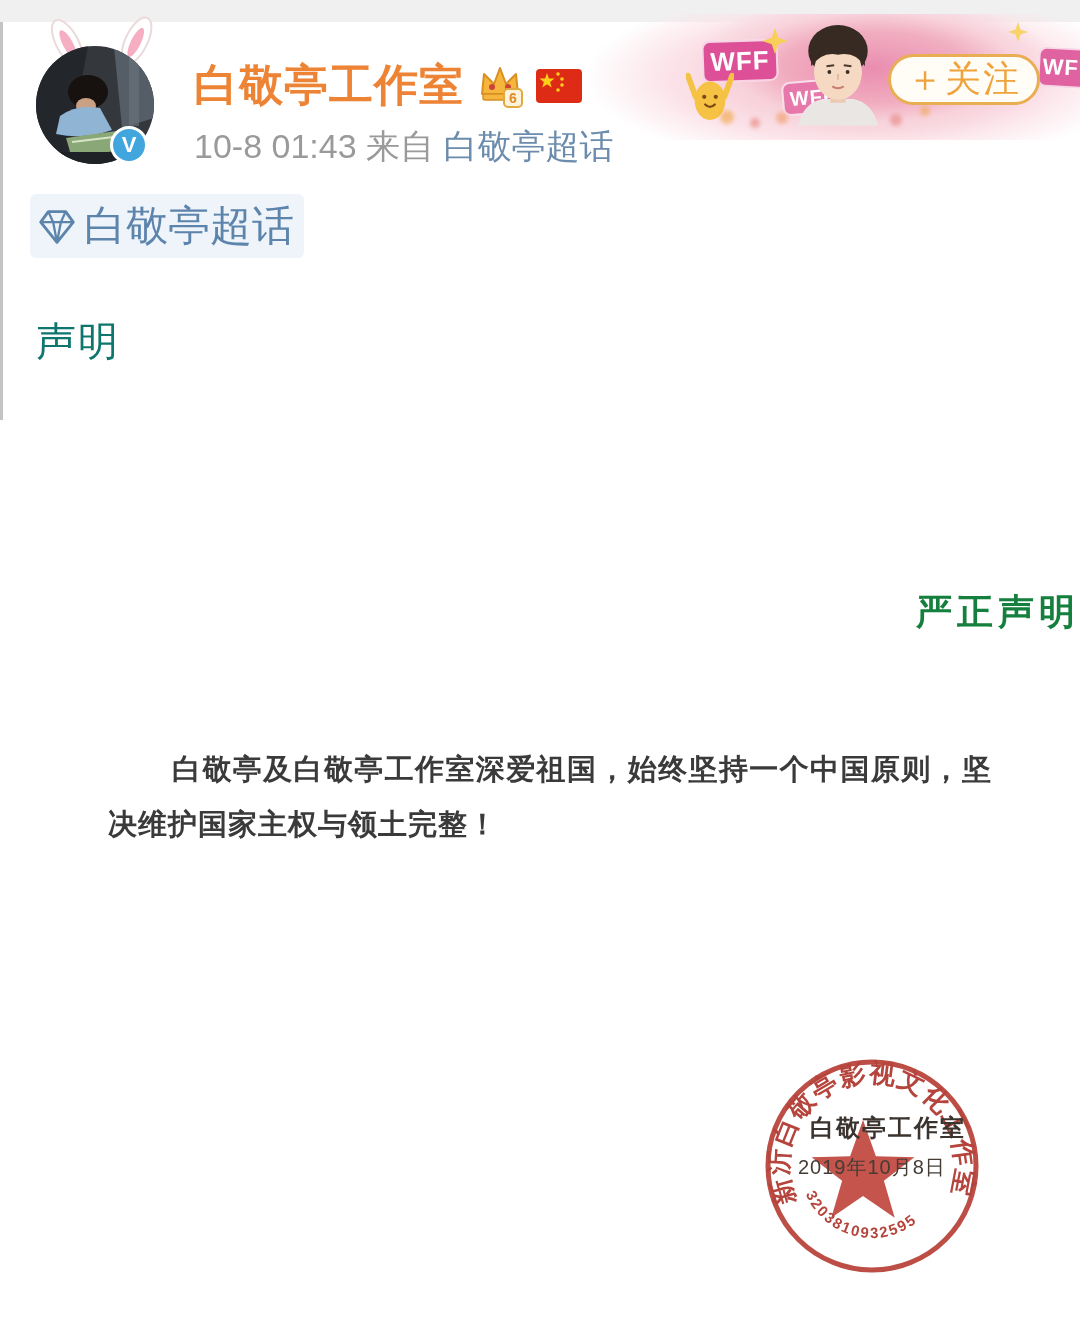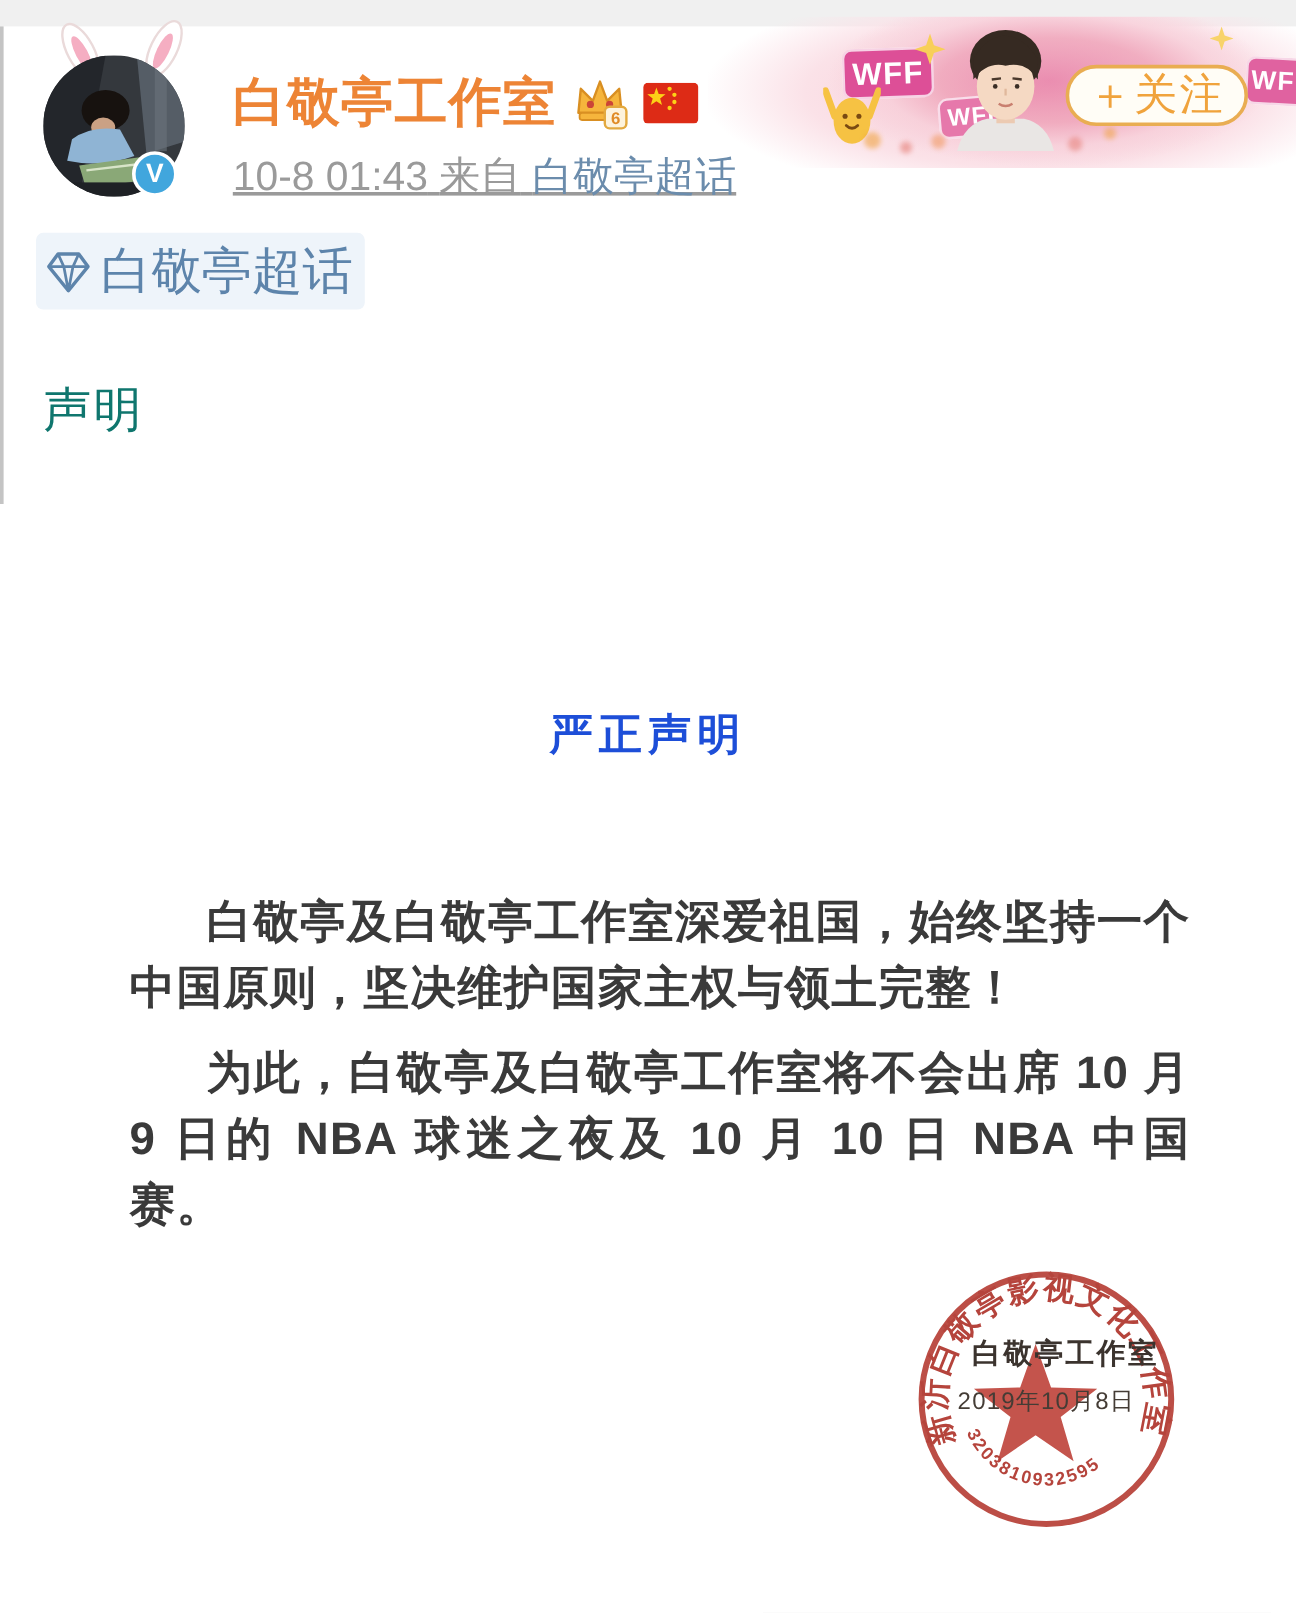--- a/index.html
+++ b/index.html
@@ -41,37 +41,37 @@
   .ears{ position:absolute; left:4px; top:2px; }
   .avatar{ position:absolute; left:10px; top:34px; width:118px; height:118px; border-radius:50%; overflow:hidden; cursor:pointer; }
   .v-badge{
     position:absolute; left:84px; top:114px; width:38px; height:38px; border-radius:50%;
     background:#41a6dd; border:3px solid #ffffff; color:#ffffff; font-weight:700; font-size:22px;
     display:flex; align-items:center; justify-content:center;
   }
 
   .name-row{ position:absolute; left:194px; top:56px; display:flex; align-items:center; gap:10px; }
   .username{ color:#ed8435; font-size:44px; font-weight:600; letter-spacing:1px; cursor:pointer; }
-  .meta-row{ position:absolute; left:194px; top:124px; font-size:34px; color:#9a9a9a;text-decoration:underline; }
+  .meta-row{ position:absolute; left:194px; top:124px; font-size:34px; color:#9a9a9a; }
   .meta-row .src-link{ color:#6b8cac; cursor:pointer; }
 
   .supertopic-row{
     position:absolute; left:30px; top:194px; display:inline-flex; align-items:center; gap:4px;
     background:#eef4fa; border-radius:6px; padding:4px 10px 4px 4px; cursor:pointer;
   }
   .supertopic-label{ color:#5d84ab; font-size:42px; }
 
   .post-text{ position:absolute; left:36px; top:314px; font-size:40px; color:#0f766e; letter-spacing:2px; }
 
   
   .doc{ position:absolute; left:0; top:420px; width:1080px; height:924px; background:#ffffff; cursor:pointer; }
-  .doc-title{ position:absolute; left:0; top:168px; width:1080px; text-align:center;
-    font-size:36px; font-weight:600; letter-spacing:5px; color:#1d4ed8; }
+  .doc-title{ position:absolute; left:0; top:168px; width:1080px; text-align:right;
+    font-size:36px; font-weight:600; letter-spacing:5px; color:#15803d; }
   .doc-body{ position:absolute; left:108px; top:322px; width:884px; }
-  .doc-body p{ font-size:38px; line-height:55px; color:#3a3a3a; text-indent:64px;
+  .doc-body p{ font-size:29px; line-height:55px; color:#3a3a3a; text-indent:64px;
     text-align:justify; font-weight:600; letter-spacing:1px; }
   .doc-body p + p{ margin-top:16px; }
 
   .seal{ position:absolute; left:750px; top:624px; width:244px; height:244px; }
   .sig-name{ position:absolute; left:810px; top:692px; font-size:24px; font-weight:700;
     color:#3b332e; letter-spacing:2px; }
   .sig-date{ position:absolute; left:798px; top:734px; font-size:20px; color:#443c35; letter-spacing:1px; }
 </style>
 </head>
 <body>
@@ -189,21 +189,20 @@
     </svg>
     <span class="supertopic-label">白敬亭超话</span>
   </div>
 
   <div class="post-text">声明</div>
 
   <div class="doc">
     <div class="doc-title">严正声明</div>
     <div class="doc-body">
       <p>白敬亭及白敬亭工作室深爱祖国，始终坚持一个中国原则，坚决维护国家主权与领土完整！</p>
-      <p>为此，白敬亭及白敬亭工作室将不会出席 10 月 9 日的 NBA 球迷之夜及 10 月 10 日 NBA 中国赛。</p>
     </div>
 
     <svg class="seal" viewBox="0 0 244 244">
       <defs>
         <path id="ringArc" d="M45.9 157.5 A84 84 0 1 1 198.1 157.5" fill="none"></path>
         <path id="serialArc" d="M53.5 144.2 A72 72 0 0 0 190.5 144.2" fill="none"></path>
       </defs>
       <circle cx="122" cy="122" r="104" fill="none" stroke="#b8443c" stroke-width="5" opacity=".95"></circle>
       <text font-size="26" fill="#b5443c" font-weight="bold" letter-spacing="1.5">
         <textPath href="#ringArc">新沂白敬亭影视文化工作室</textPath>

